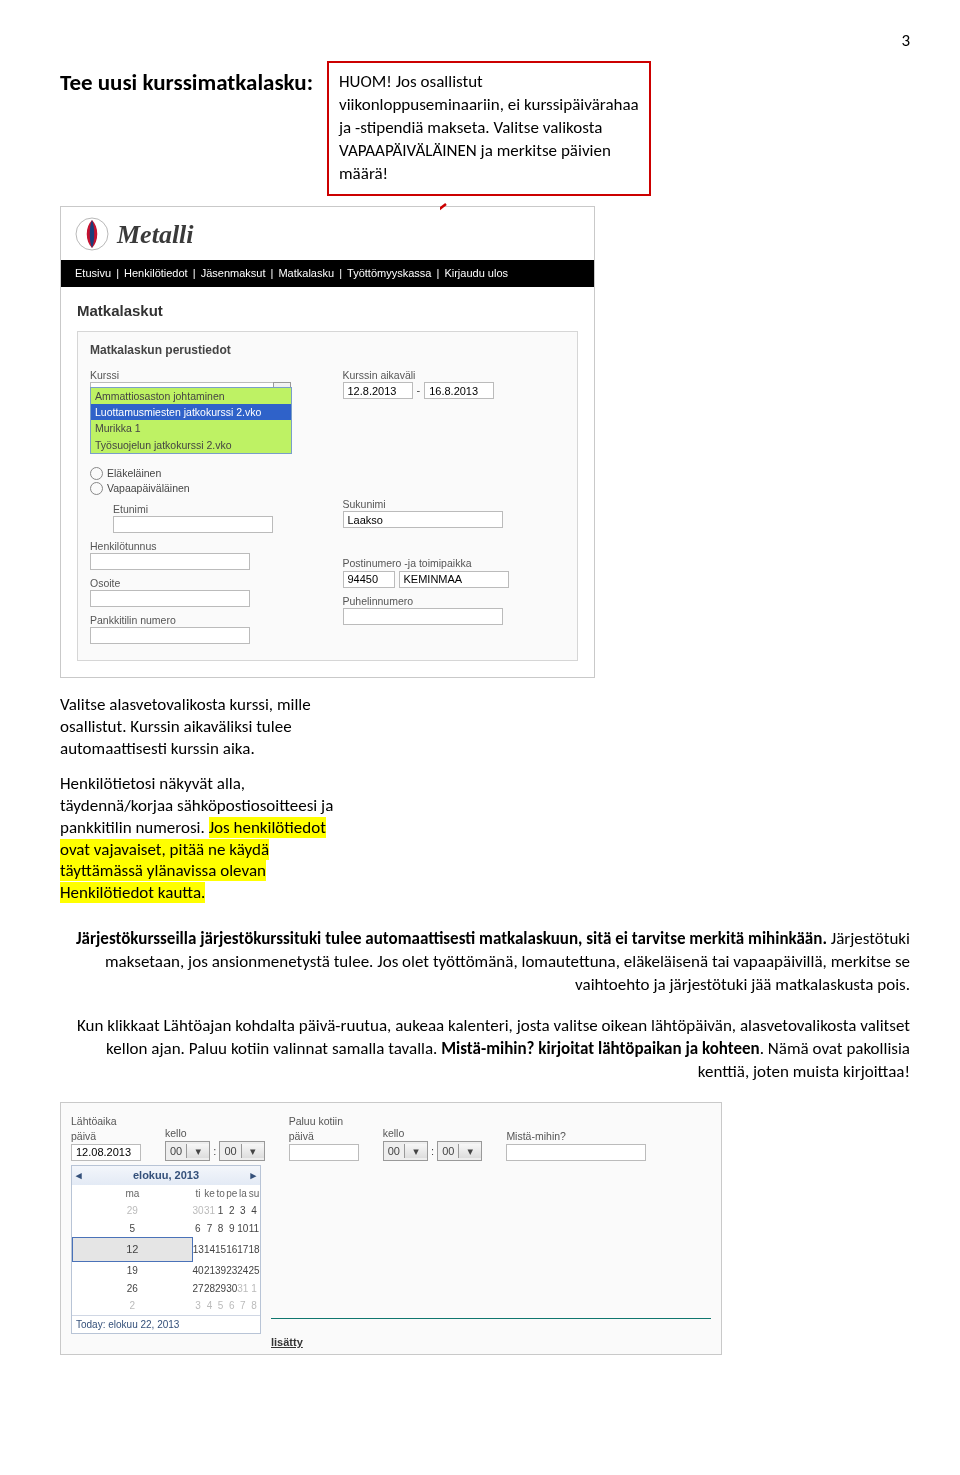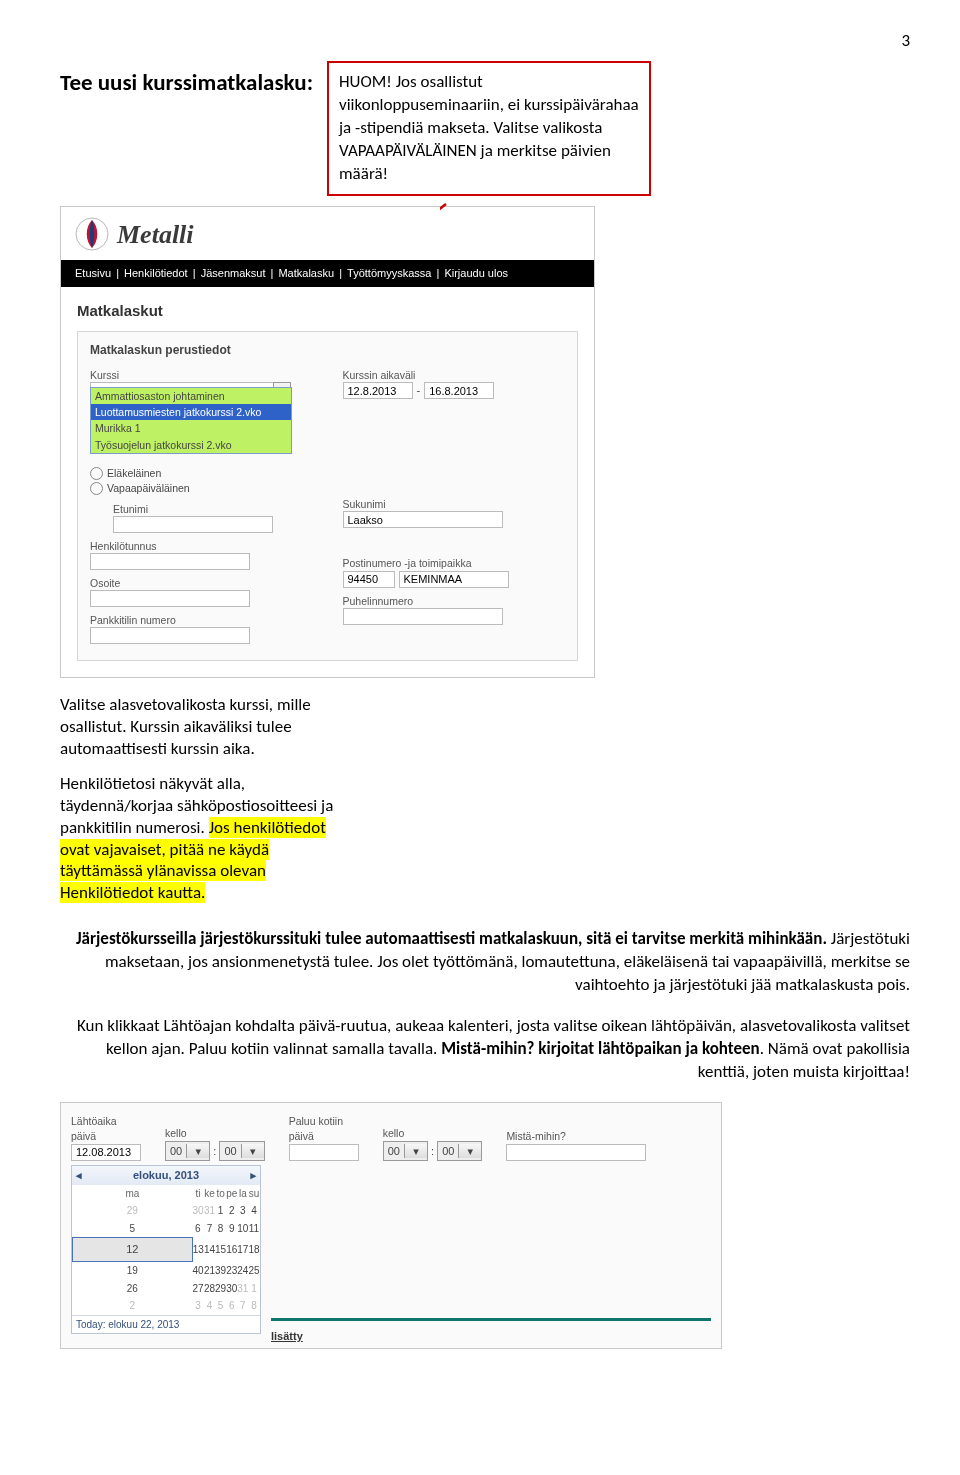--- a/index.html
+++ b/index.html
@@ -66,21 +66,21 @@
   .time-sel .arr{border-left:1px solid #999;width:14px;text-align:center;background:linear-gradient(#f7f7f7,#ddd);}
   .cal{border:1px solid #b8c4d6;background:#fff;width:188px;font-size:10px;margin-top:4px;}
   .cal-hdr{display:flex;align-items:center;justify-content:space-between;background:linear-gradient(#f3f6fb,#e3eaf5);padding:2px 4px;font-weight:bold;font-size:11px;color:#34507a;}
   .cal-hdr .nav{cursor:pointer;color:#34507a;font-size:11px;}
   .cal table{width:100%;border-collapse:collapse;}
   .cal th,.cal td{text-align:center;padding:2px 0;font-weight:normal;}
   .cal th{color:#666;}
   .cal .dim{color:#bbb;}
   .cal .sel{border:1px solid #4a72b8;background:#e5e5e5;}
   .cal-footer{border-top:1px solid #d0d7e4;padding:2px 4px;color:#34507a;}
-  .lisatty{border-top:3px solid #0f766e;padding-top:8px;margin-top:6px;color:#333;font-weight:bold;text-decoration:underline;}
+  .lisatty{border-top:1px solid #0f766e;padding-top:16px;margin-top:6px;color:#333;font-weight:bold;text-decoration:underline;}
 </style>
 </head>
 <body>
 
 <div class="page-num">3</div>
 
 <div class="top-row">
   <div class="heading">Tee uusi kurssimatkalasku:</div>
   <div class="note-box">HUOM! Jos osallistut viikonloppuseminaariin, ei kurssipäivärahaa ja -stipendiä makseta. Valitse valikosta VAPAAPÄIVÄLÄINEN ja merkitse päivien määrä!</div>
 </div>

